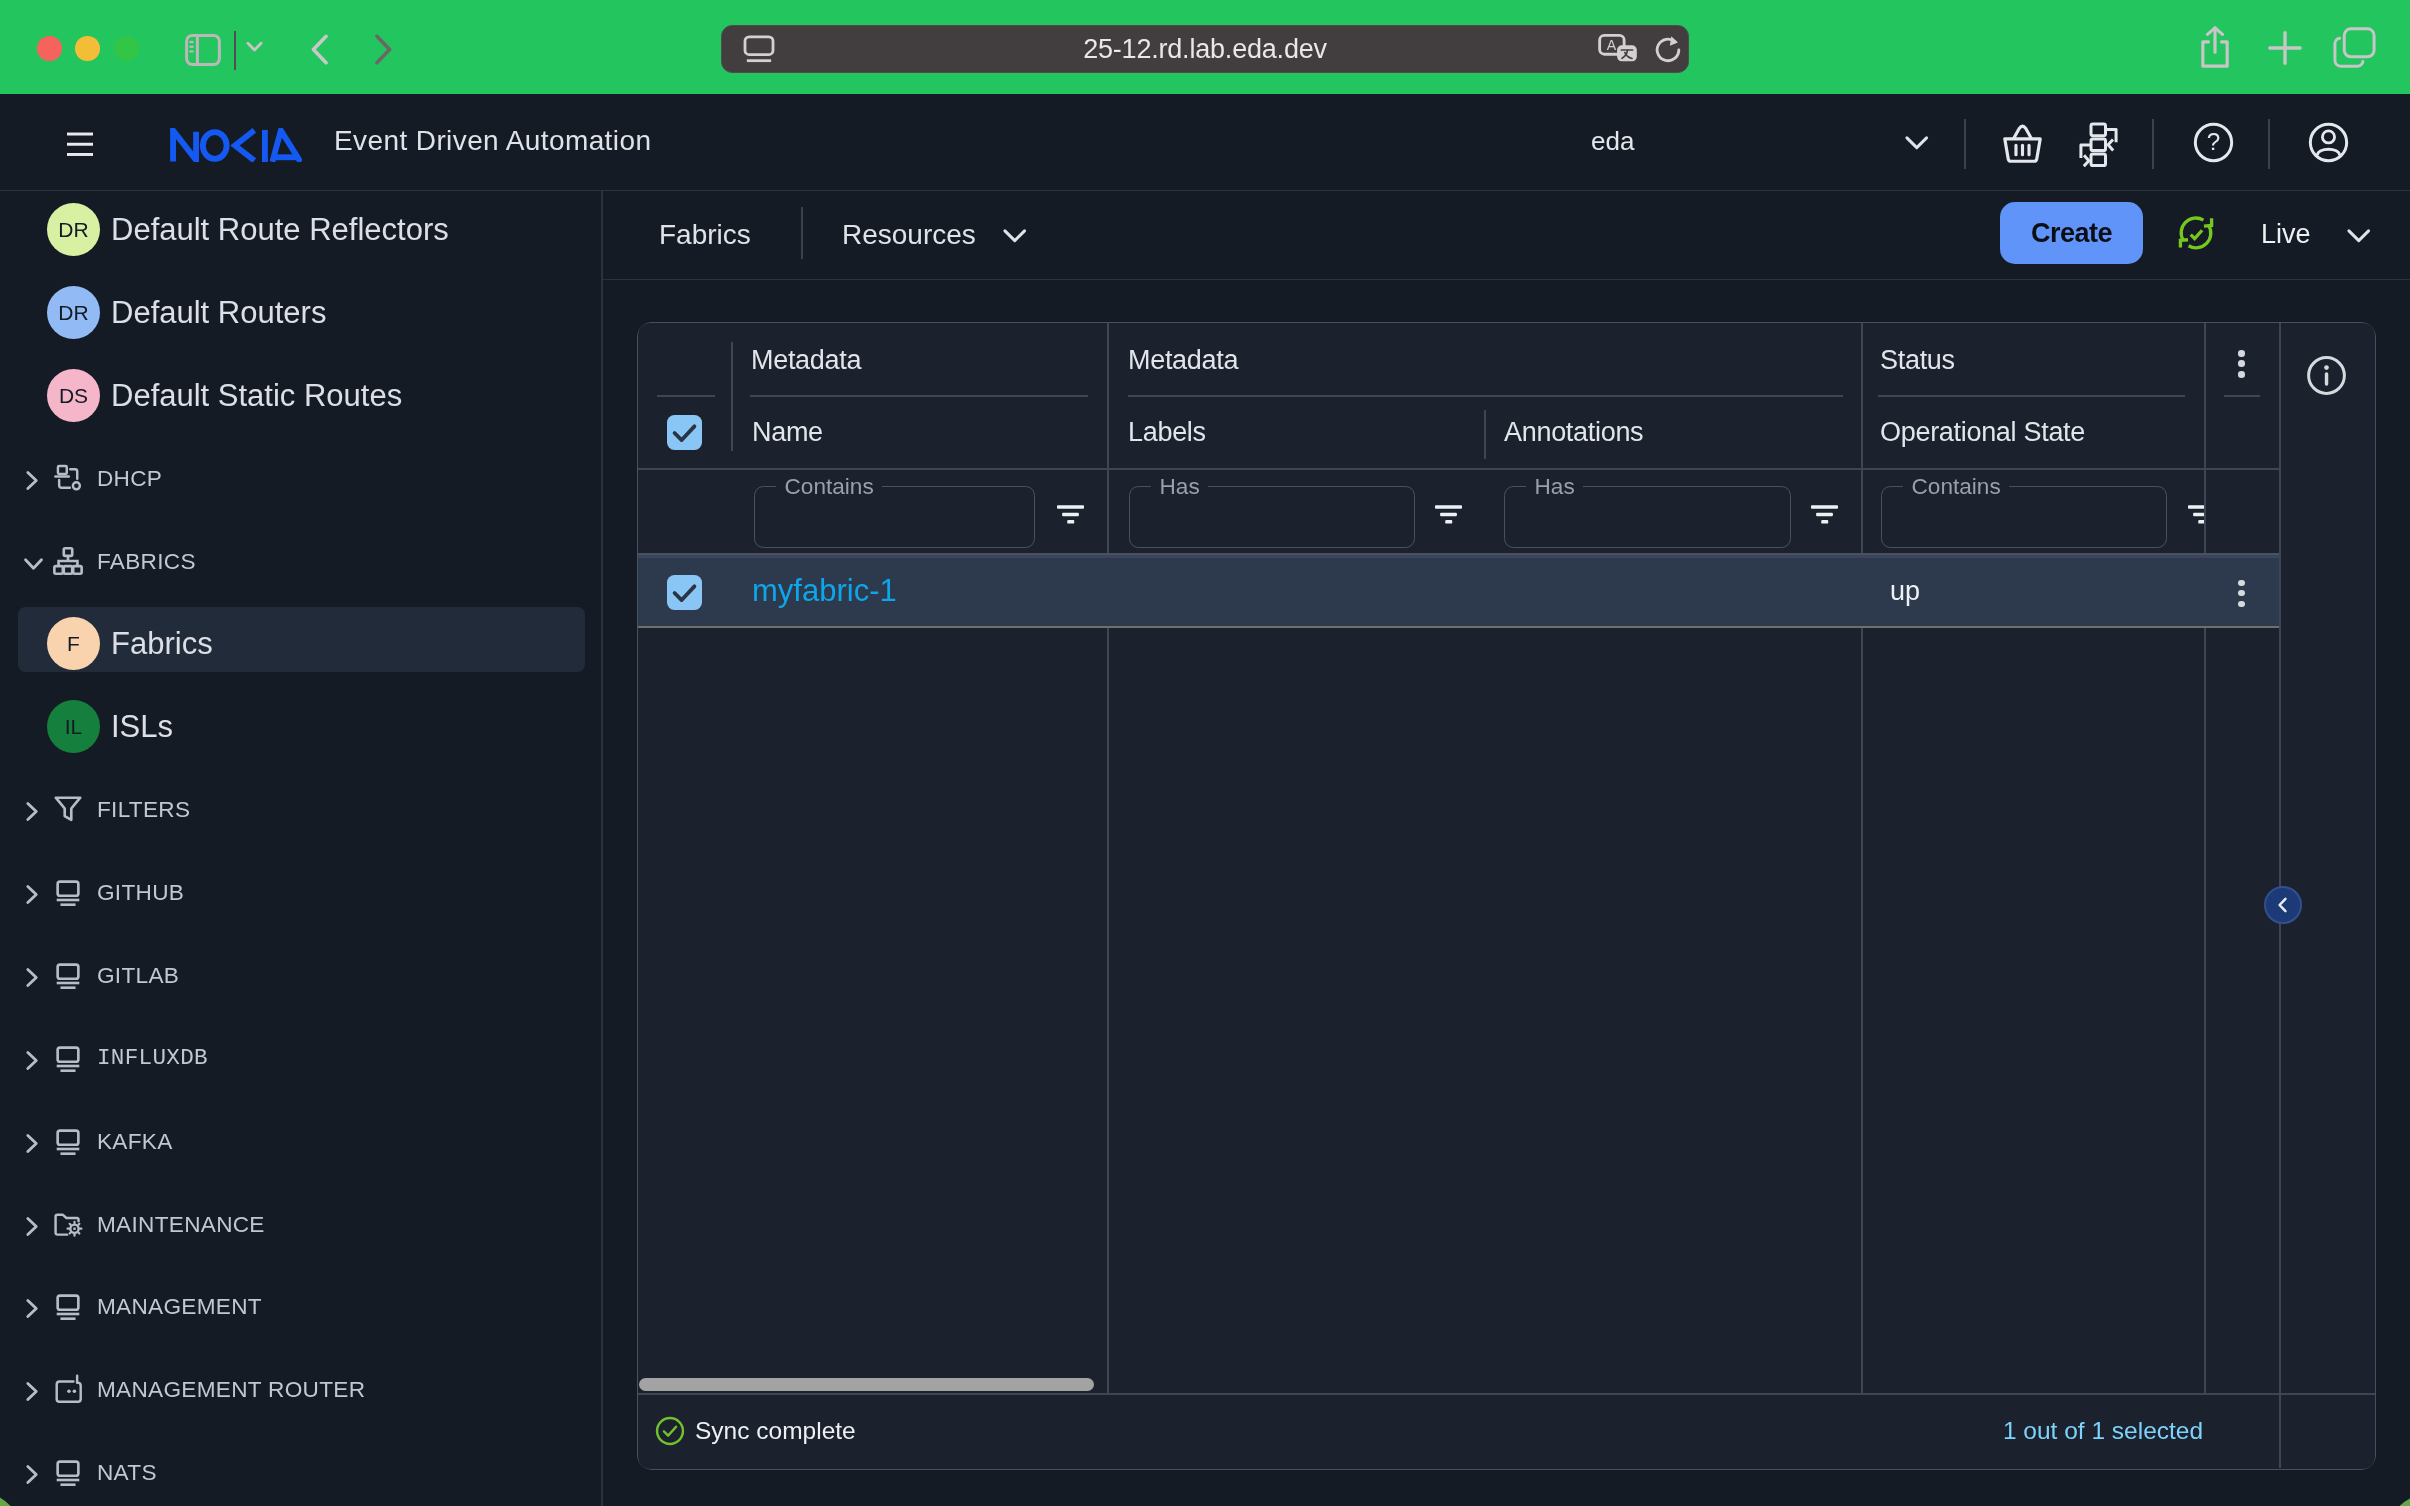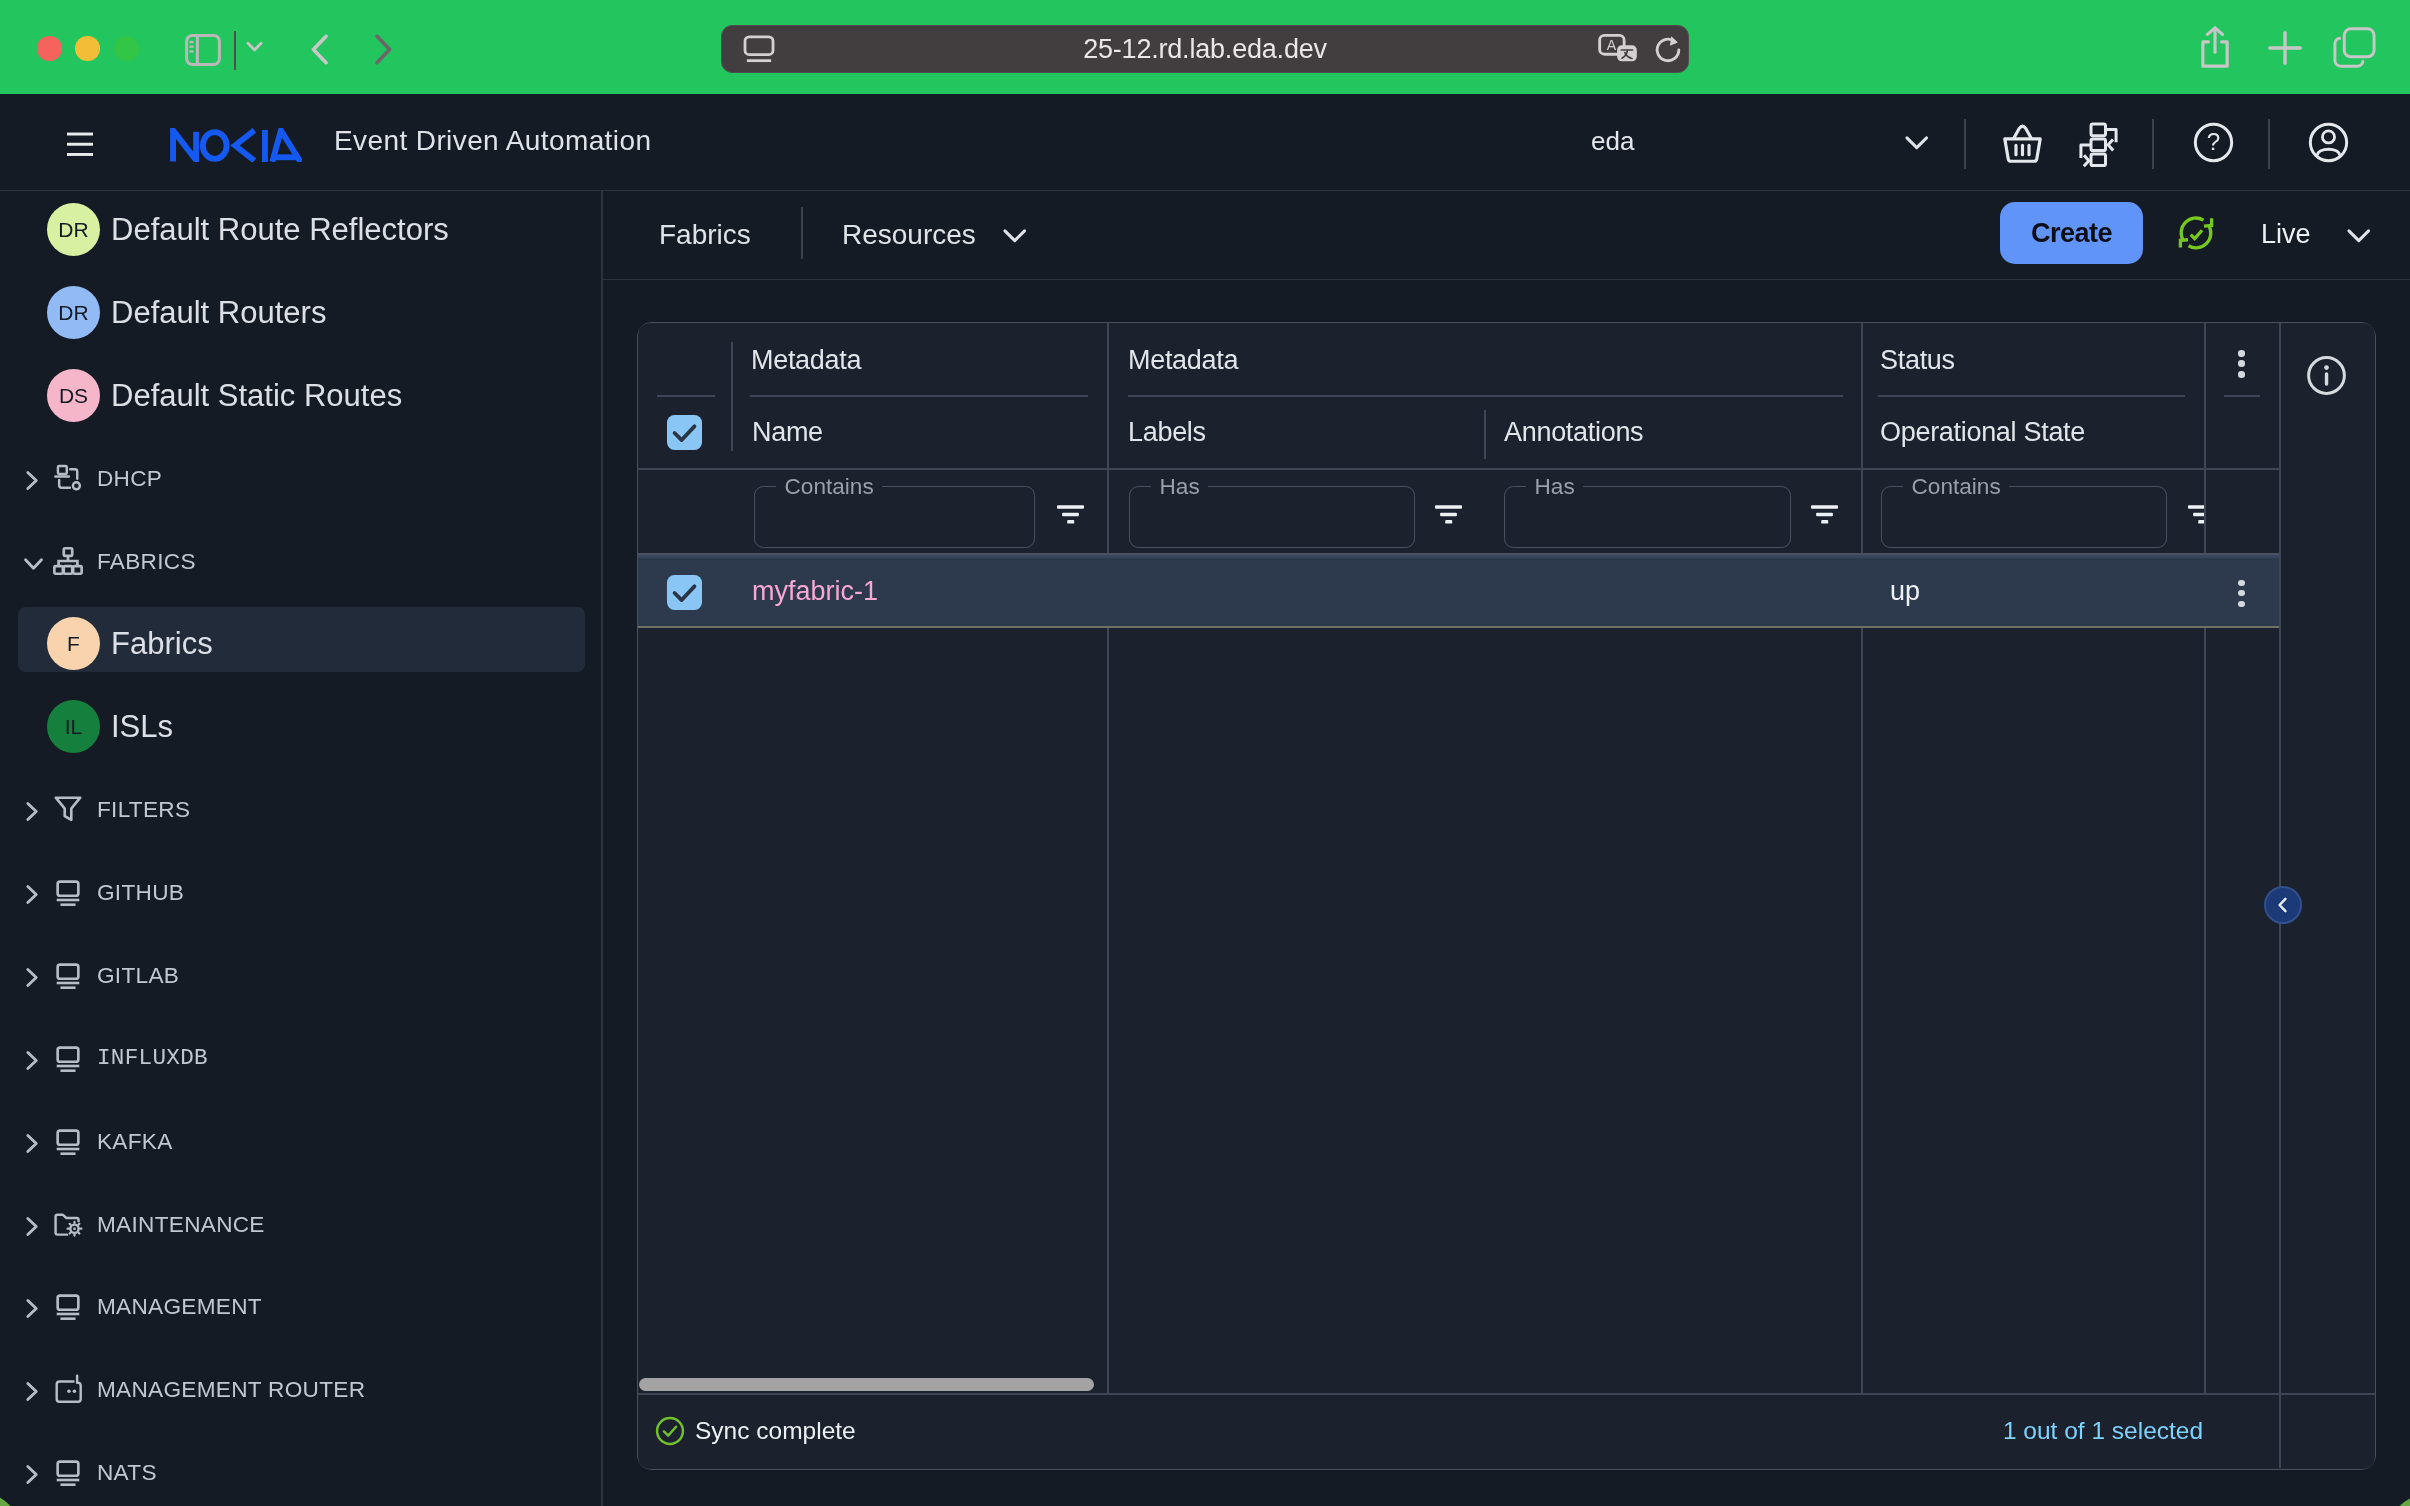--- a/index.html
+++ b/index.html
@@ -455,21 +455,21 @@
     </div>
     <div class="cline" style="left:0; top:231px; width:1642px; height:1.9px; background:#4a5160;"></div>
 
     <div id="drow">
       <div class="abs" style="left:0; top:0; width:1642px; height:2.8px; background:#39465e;"></div>
       <div class="checkbox" style="left:30px; top:20px;">
         <svg width="35" height="35" viewBox="0 0 37 37">
             <path d="M8,19 L15.5,26.5 L29,12" fill="none" stroke="#2a3442" stroke-width="4" stroke-linecap="round" stroke-linejoin="round"></path>
           </svg>
       </div>
-      <div class="abs" style="left:115px; top:0; height:72px; line-height:72px; font-size:27px; color:#f9a8d4;">myfabric-1</div>
+      <div class="abs" style="left:115px; top:0; height:72px; line-height:72px; font-size:31px; color:#0ea5e9;">myfabric-1</div>
       <div class="abs" style="left:1253px; top:0; height:72px; line-height:72px; font-size:27px; color:#eef1f3;">up</div>
       <div class="dots3" style="left:1601px; top:24.5px; height:24.5px;">
           <span style="top:0;"></span>
           <span style="top:10.4px;"></span>
           <span style="top:21px;"></span>
         </div>
     </div>
     <div class="cline" style="left:0; top:304px; width:1642px; height:1.9px; background:#6e7165;"></div>
 
     <div class="abs" style="left:1.9px; top:1056px; width:455px; height:13px; border-radius:6.6px; background:#a3a3a3;"></div>

